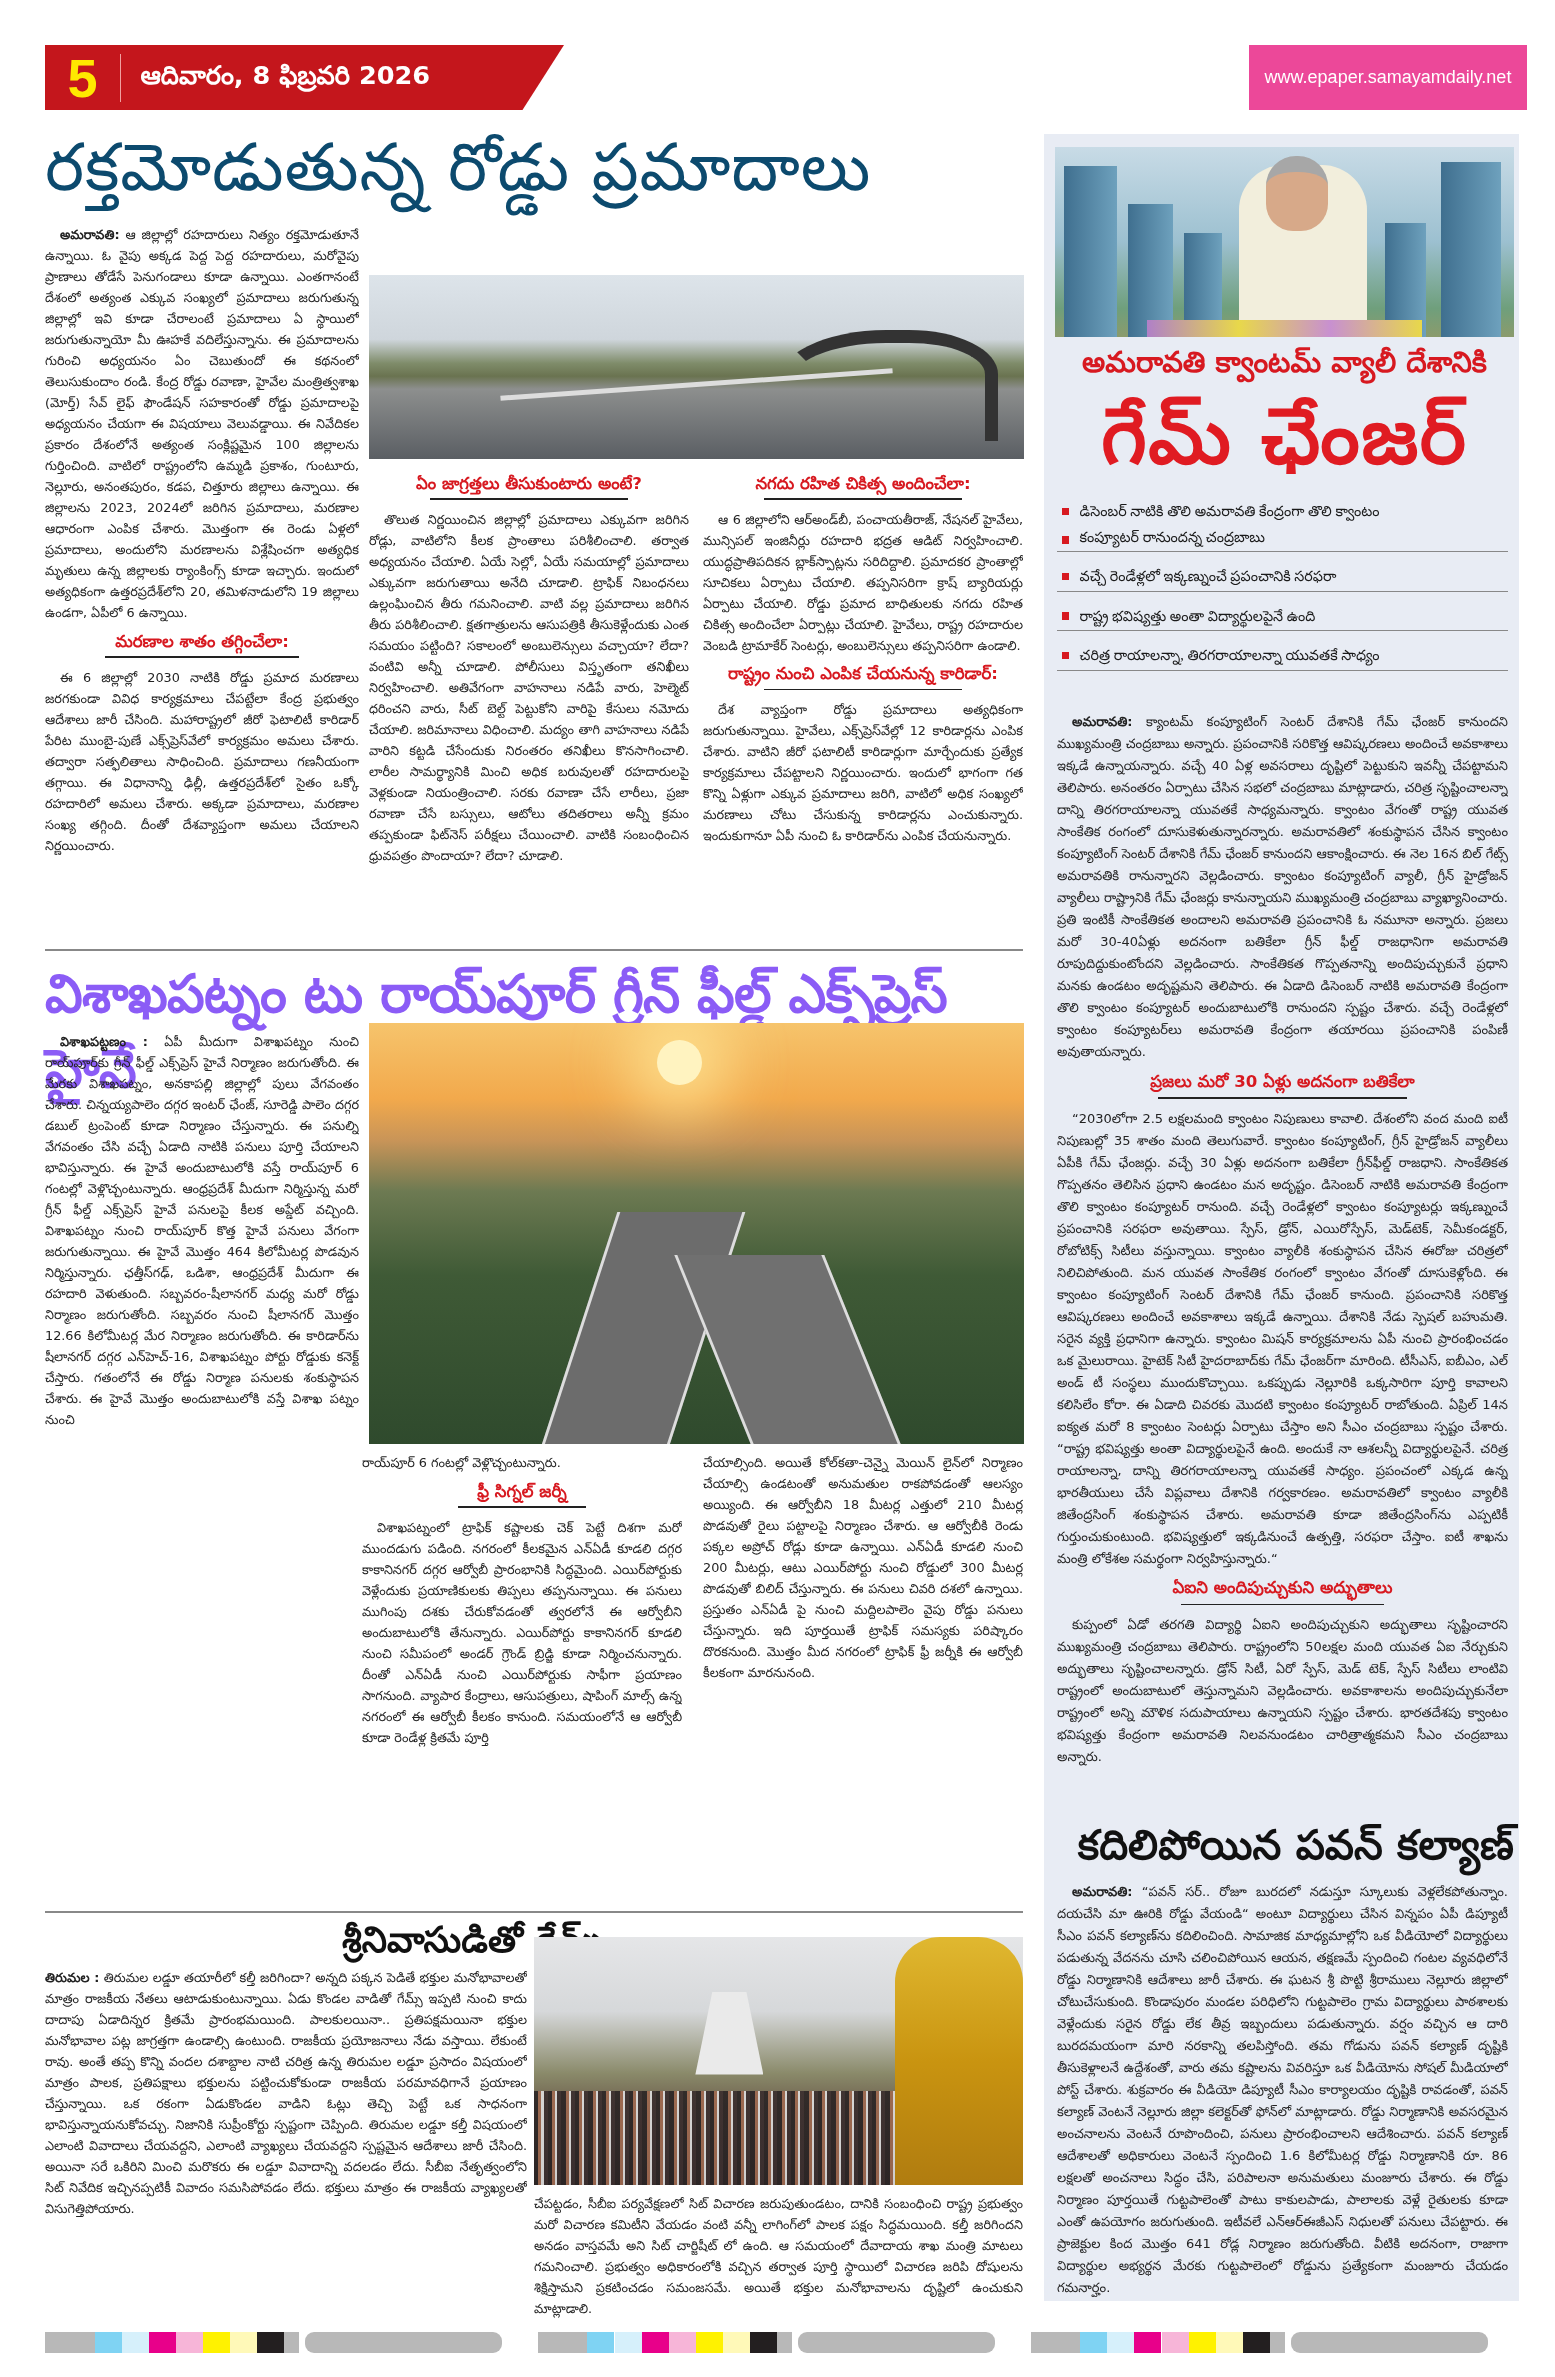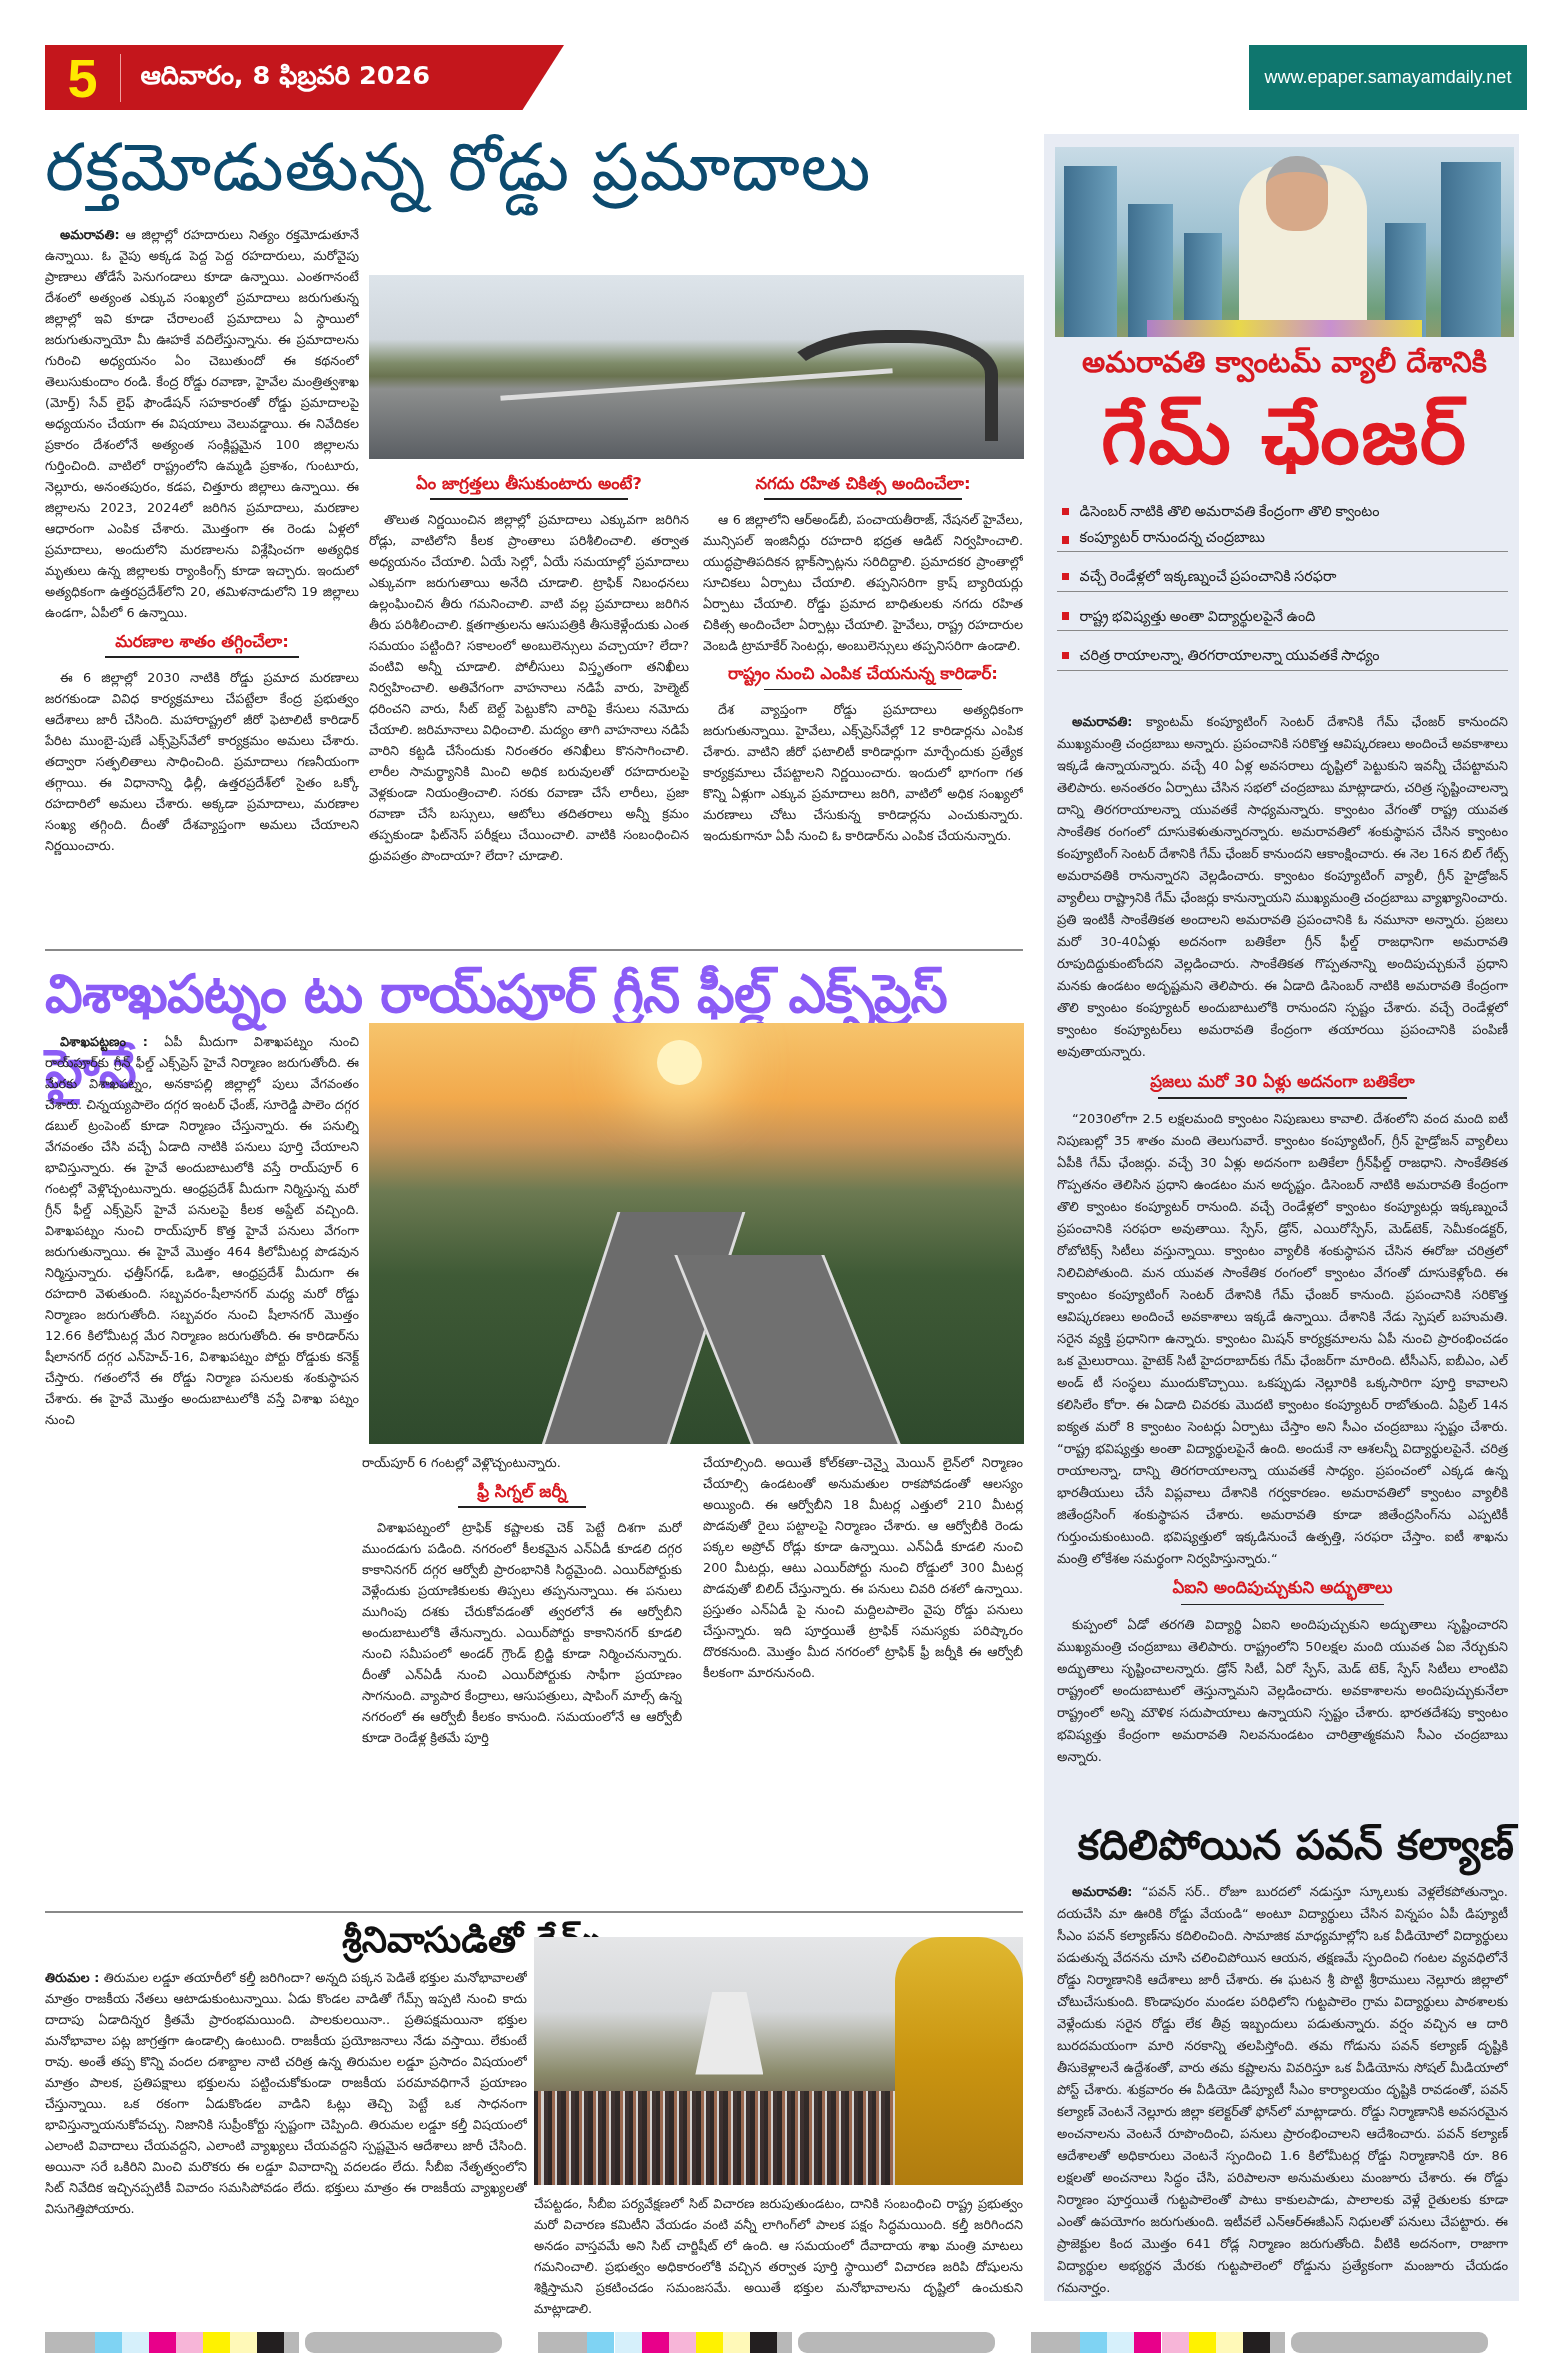--- a/index.html
+++ b/index.html
@@ -6,21 +6,21 @@
   body { width: 1555px; height: 2377px; background: #ffffff; font-family: "DejaVu Sans", sans-serif; color: #1a1a1a; position: relative; overflow: hidden; }
 
   
   .masthead { position: absolute; left: 45px; top: 45px; width: 1482px; height: 65px; display: flex; }
   .mh-left { position: relative; width: 519px; height: 65px; background: #c4161c; display: flex; align-items: center; clip-path: polygon(0 0, 100% 0, 92% 100%, 0 100%); }
   .mh-page { color: #ffe800; font-family: "Liberation Sans", sans-serif; font-weight: bold; font-size: 54px; width: 75px; text-align: center; line-height: 1; }
   .mh-sep { width: 0.8px; height: 48px; background: #f0a0a0; margin-right: 19.6px; }
   .mh-date { color: #ffffff; font-size: 25.6px; font-weight: bold; font-family: "DejaVu Sans", sans-serif; }
   .mh-center { position: absolute; left: 466px; width: 760px; height: 65px; background: #f9c50b; clip-path: polygon(8% 0, 100% 0, 100% 100%, 0 100%); display: flex; align-items: center; justify-content: center; z-index: 0; }
   .mh-logo { color: #2b3990; font-size: 45px; font-weight: bold; letter-spacing: 1.5px; padding-left: 45px; text-shadow: 1.5px 1.5px 0 #1a237e; }
-  .mh-right { position: absolute; right: 0; width: 278px; height: 65px; background: #0f766e; display: flex; align-items: center; justify-content: center; }
+  .mh-right { position: absolute; right: 0; width: 278px; height: 65px; background: #ec4899; display: flex; align-items: center; justify-content: center; }
   .mh-url { color: #ffffff; font-family: "Liberation Sans", sans-serif; font-size: 18px; }
 
   
   .col { position: absolute; font-size: 12.8px; line-height: 21px; text-align: justify; color: #222; overflow: hidden; }
   .col p { text-indent: 15px; }
   .dateline { font-weight: bold; }
   .subhead { color: #d71920; font-weight: bold; font-size: 16.6px; text-align: center; margin: 7.5px 0 4.5px; }
   .subhead-line { width: 62%; height: 1.5px; background: #222; margin: 0 auto 9px; }
 
   

